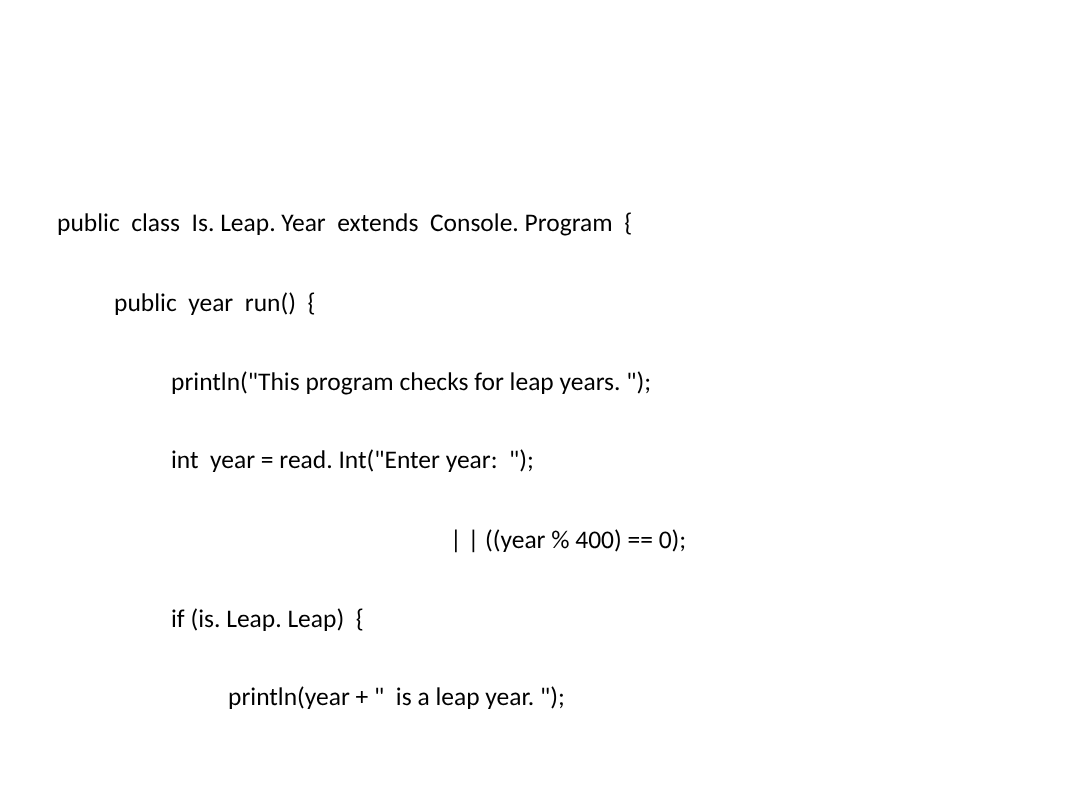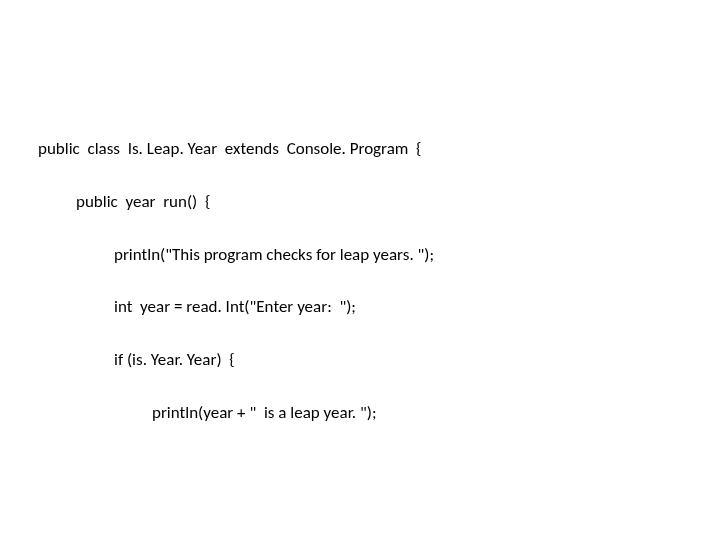--- a/index.html
+++ b/index.html
@@ -25,20 +25,21 @@
     .ind-or { padding-left: 262px; }
   </style>
 </head>
 <body>
 
 <div class="code-block">
 <div>public  class  Is. Leap. Year  extends  Console. Program  {</div>
 <div class="ind1">public  year  run()  {</div>
 <div class="ind2">println("This program checks for leap years. ");</div>
 <div class="ind2">int  year = read. Int("Enter year:  ");</div>
-<div class="ind2">if (is. Year. Year)  {</div>
+<div class="ind-or">| | ((year % 400) == 0);</div>
+<div class="ind2">if (is. Leap. Leap)  {</div>
 <div class="ind3">println(year + "  is a leap year. ");</div>
 
 
 
 
 
 </div>
 
 </body></html>

